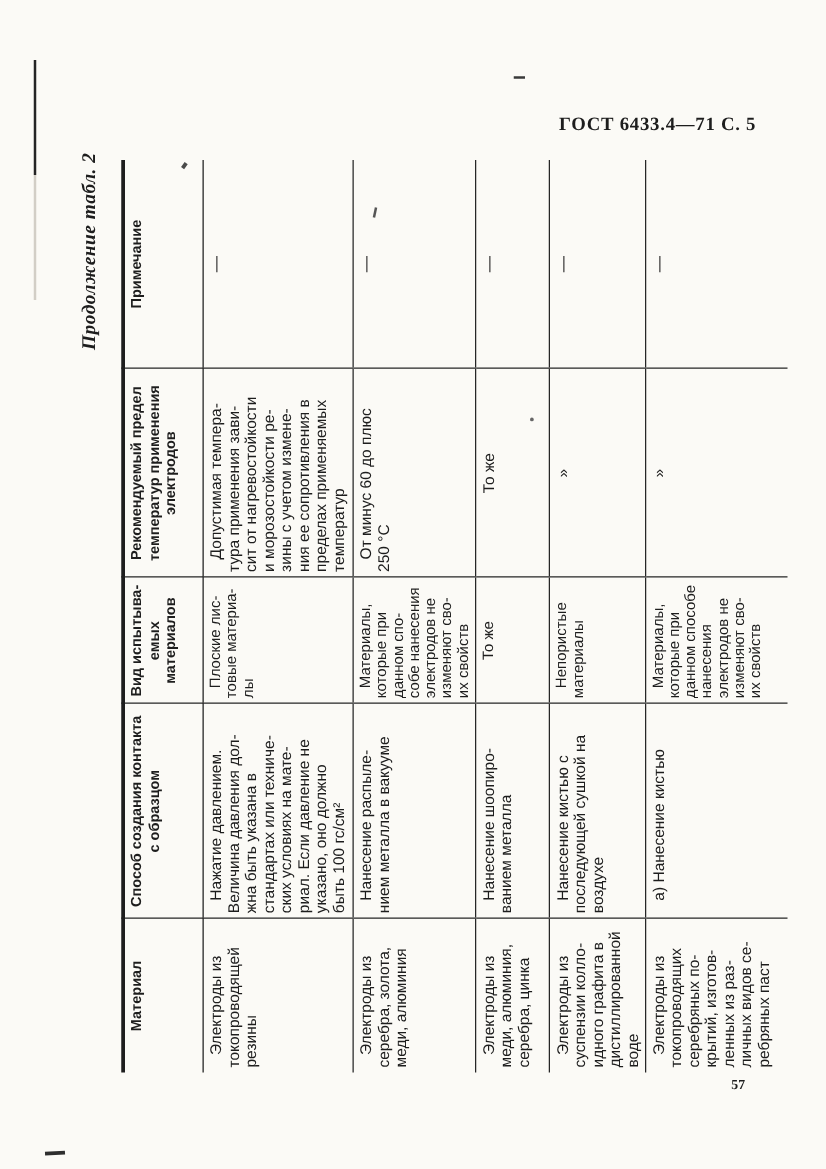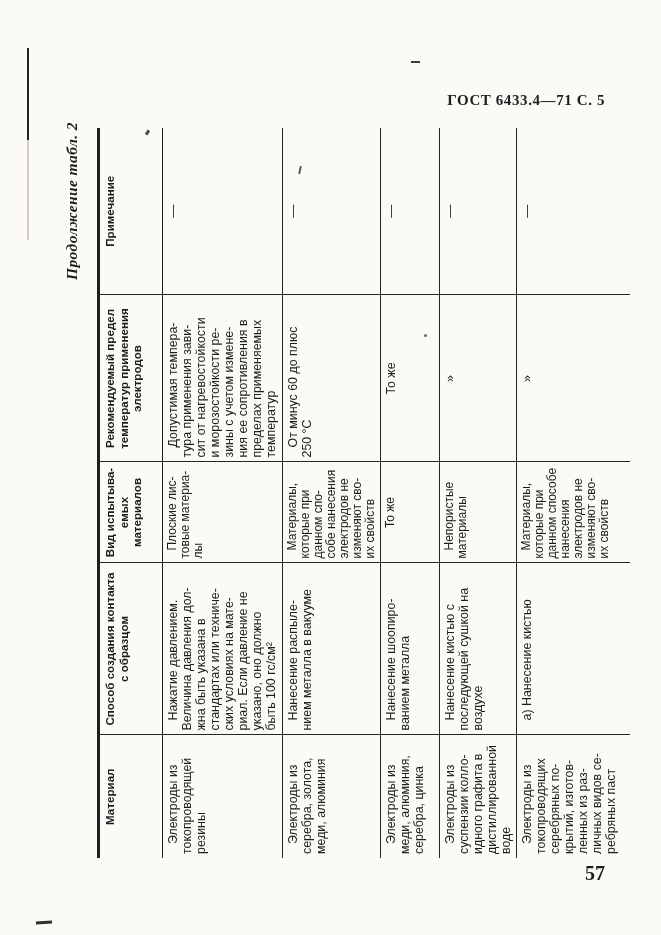--- a/index.html
+++ b/index.html
@@ -23,21 +23,21 @@
     font-size: 15px;
     letter-spacing: 0.6px;
     font-family: "Liberation Serif", serif;
     white-space: nowrap;
   }
   .page-num {
     position: absolute;
     left: 585px;
     top: 862px;
     font-weight: bold;
-    font-size: 20px;
+    font-size: 11px;
     font-family: "Liberation Serif", serif;
   }
 
   
   .rot-wrap {
     position: absolute;
     left: 97px;
     top: 128px;
     width: 523px;
     height: 730px;

